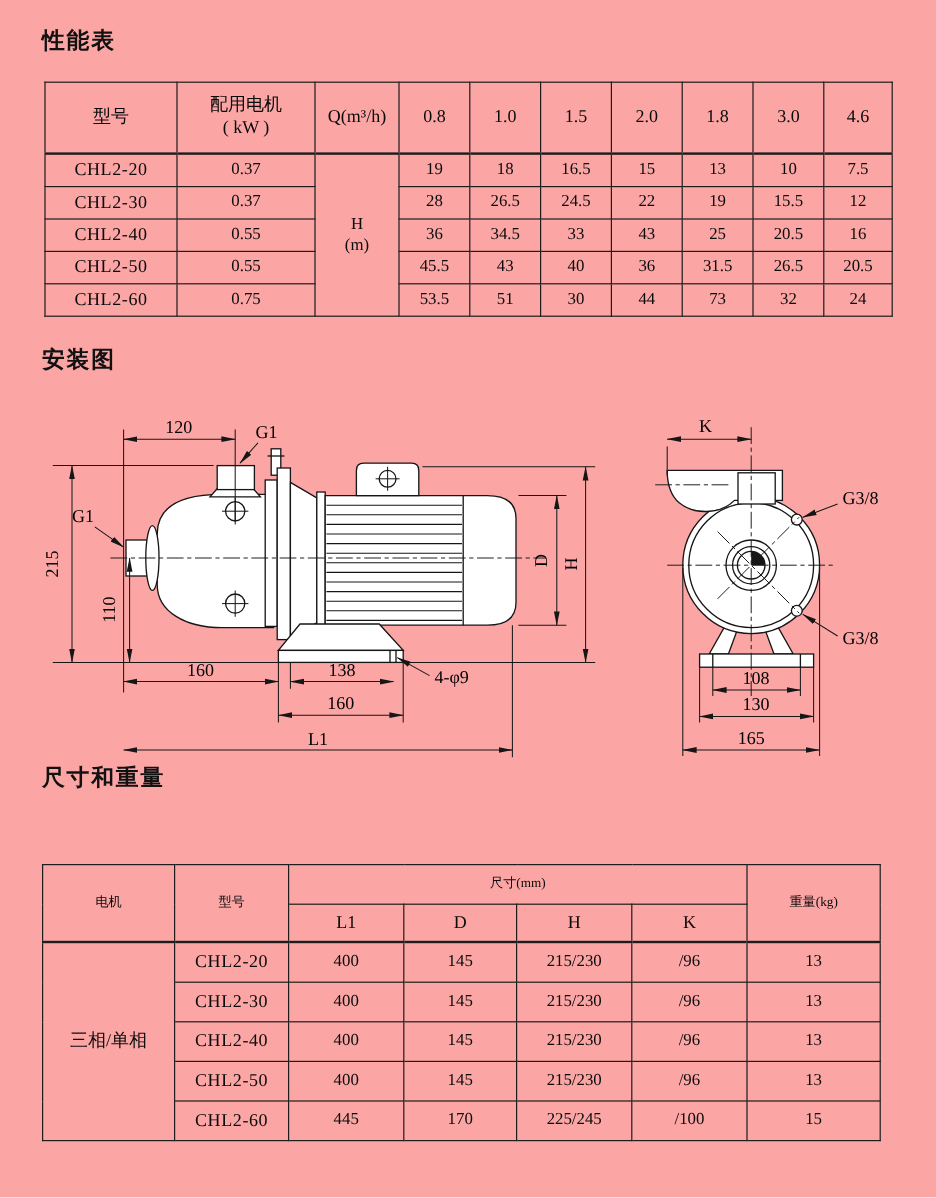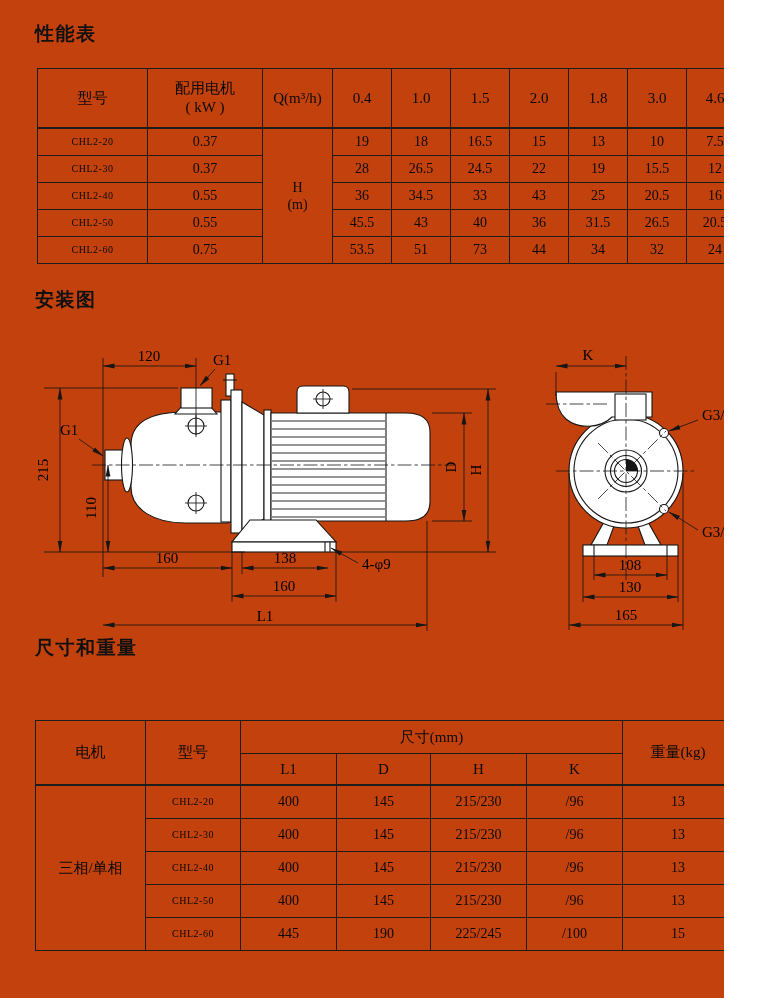--- a/index.html
+++ b/index.html
@@ -1,35 +1,35 @@
 <!DOCTYPE html>
 <html><head>
 <meta charset="utf-8">
 <style>
   html,body{margin:0;padding:0;background:#fff;}
-  .page{position:relative;width:724px;height:998px;background:#c2410c;overflow:hidden;
+  .page{position:relative;width:780px;height:998px;background:#fca5a5;overflow:hidden;
         font-family:"Liberation Serif","DejaVu Serif",serif;color:#000;}
   .sec-title{position:absolute;left:35px;margin:0;
              font-family:"Liberation Sans","DejaVu Sans",sans-serif;
              font-weight:700;font-size:19px;letter-spacing:1.5px;color:#111;}
   .t1{top:21px}.t2{top:287px}.t3{top:635px}
 
   table{position:absolute;border-collapse:collapse;table-layout:fixed;}
   td{border:1px solid #1d1d1d;text-align:center;vertical-align:middle;
      font-size:14px;padding:0;line-height:1.25;color:#0a0a0a;}
   .cjk{font-size:15px;}
-  .model{font-size:10px;letter-spacing:0.5px;}
+  .model{font-size:15px;letter-spacing:0.5px;}
   .hb{border-bottom-width:2px;}
 
   .perf{left:37px;top:68px;width:706px;}
   .perf tr.hdr td{height:58px;font-size:15px;}
   .perf tr.datarow td{height:26px;}
 
   .dim{left:35px;top:720px;width:698px;}
-  .dim tr.h1 td{height:32px;font-size:15px;}
+  .dim tr.h1 td{height:32px;font-size:11px;}
   .dim tr.h2 td{height:30px;font-size:15px;}
   .dim tr.datarow td{height:32px;}
 
   svg text{font-family:"Liberation Serif","DejaVu Serif",serif;font-size:15px;fill:#000;}
   .oln{fill:#fff;stroke:#161616;stroke-width:1.1;}
   .ln{fill:none;stroke:#161616;stroke-width:1.1;}
   .fin{stroke:#161616;stroke-width:0.9;}
   .dln{fill:none;stroke:#161616;stroke-width:0.85;}
   .cl{fill:none;stroke:#161616;stroke-width:0.8;stroke-dasharray:14 3 3.5 3;}
   .wedge{fill:#161616;stroke:none;}
@@ -55,21 +55,21 @@
         <col style="width:57px">
     </colgroup>
     <tbody>
         <tr class="hdr">
       <td class="cjk hb">型号</td>
       <td class="cjk hb">
         <span>配用电机</span><br>
         <span>( kW )</span>
       </td>
       <td class="hb">Q(m³/h)</td>
-      <td class="hb">0.4</td>
+      <td class="hb">0.8</td>
       <td class="hb">1.0</td>
       <td class="hb">1.5</td>
       <td class="hb">2.0</td>
       <td class="hb">1.8</td>
       <td class="hb">3.0</td>
       <td class="hb">4.6</td>
     </tr>
     <tr class="datarow">
       <td class="model">CHL2-20</td>
       <td>0.37</td>
@@ -116,23 +116,23 @@
       <td>36</td>
       <td>31.5</td>
       <td>26.5</td>
       <td>20.5</td>
     </tr>
     <tr class="datarow">
       <td class="model">CHL2-60</td>
       <td>0.75</td>
       <td>53.5</td>
       <td>51</td>
+      <td>30</td>
+      <td>44</td>
       <td>73</td>
-      <td>44</td>
-      <td>34</td>
       <td>32</td>
       <td>24</td>
     </tr>
   </tbody>
     </table>
 
   <h2 class="sec-title t2">安装图</h2>
 
   <svg style="position:absolute;left:0;top:340px" width="780" height="305" viewBox="0 0 780 305">
     <defs>
@@ -335,21 +335,21 @@
       <td class="model">CHL2-50</td>
       <td>400</td>
       <td>145</td>
       <td>215/230</td>
       <td>/96</td>
       <td>13</td>
     </tr>
     <tr class="datarow">
       <td class="model">CHL2-60</td>
       <td>445</td>
-      <td>190</td>
+      <td>170</td>
       <td>225/245</td>
       <td>/100</td>
       <td>15</td>
     </tr>
   </tbody>
     </table>
 
 </div>
 
 </body></html>

